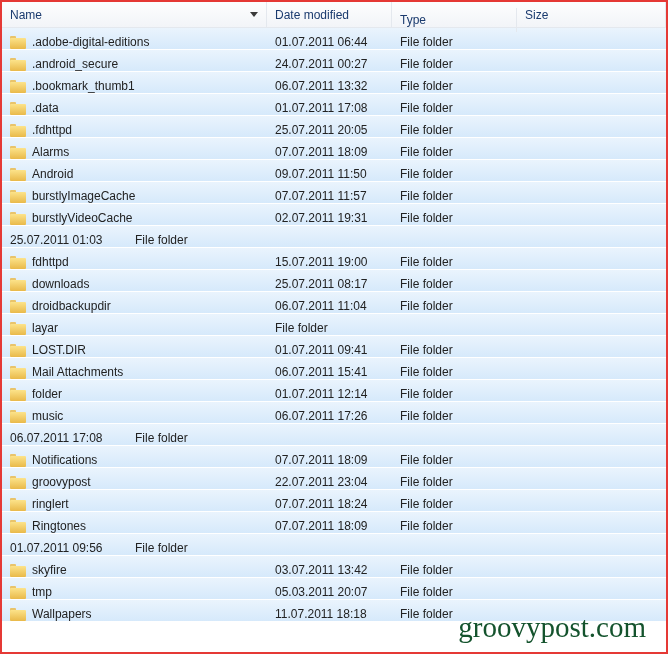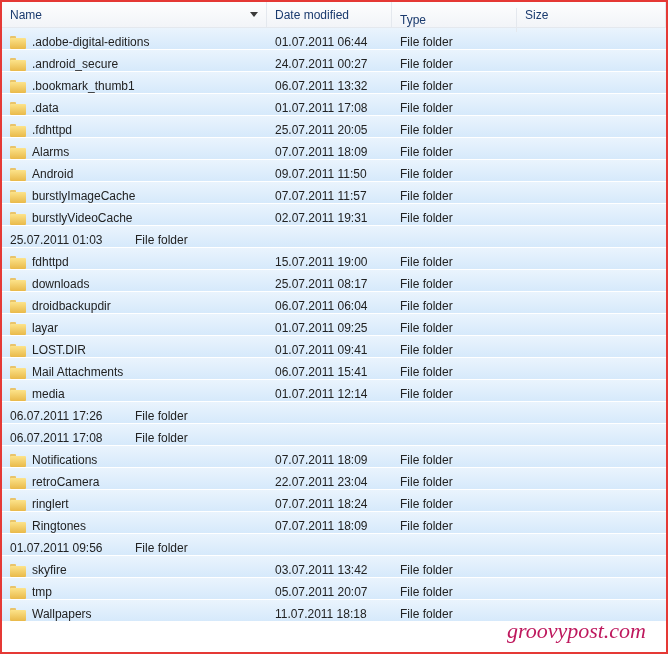--- a/index.html
+++ b/index.html
@@ -15,21 +15,21 @@
   .list { overflow: hidden; }
   .row { display: flex; height: 22px; align-items: flex-end; background: linear-gradient(#eaf4fd, #d6e9fb); border-bottom: 1px solid #fff; cursor: default; }
   .cell { padding: 0 8px; white-space: nowrap; overflow: hidden; text-overflow: ellipsis; color: #222; }
   .c-name { width: 265px; display: flex; align-items: center; }
   .c-date { width: 125px; }
   .c-type { width: 125px; }
   .c-size { flex: 1; }
   .folder-icon { width: 16px; height: 13px; margin-right: 6px; position: relative; flex-shrink: 0; }
   .folder-icon::before { content: ""; position: absolute; top: 0; left: 0; width: 6px; height: 3px; background: #e9c46a; border-radius: 1px 1px 0 0; }
   .folder-icon::after { content: ""; position: absolute; top: 2px; left: 0; width: 16px; height: 11px; background: linear-gradient(#fce38a, #e9b949); border-radius: 1px; }
-  .watermark { position: absolute; right: 20px; bottom: 8px; font-family: "Brush Script MT", "Segoe Script", cursive; font-size: 22px; color: #be185d; font-style: italic; }
+  .watermark { position: absolute; right: 20px; bottom: 8px; font-family: "Brush Script MT", "Segoe Script", cursive; font-size: 29px; color: #14532d; }
 </style>
 </head>
 <body>
 <div class="frame">
 
 <div class="header">
   <div class="hcol col-name">
     <span>Name</span>
     <span class="sort-dd"></span>
   </div>
@@ -147,30 +147,29 @@
         </div>
         <div class="cell c-date">25.07.2011 08:17</div>
         <div class="cell c-type">File folder</div>
         <div class="cell c-size"></div>
       </div>
       <div class="row">
         <div class="cell c-name">
           <span class="folder-icon"></span>
           <span>droidbackupdir</span>
         </div>
-        <div class="cell c-date">06.07.2011 06:04</div>
+        <div class="cell c-date">06.07.2011 11:04</div>
         <div class="cell c-type">File folder</div>
         <div class="cell c-size"></div>
       </div>
       <div class="row">
         <div class="cell c-name">
           <span class="folder-icon"></span>
           <span>layar</span>
         </div>
-        <div class="cell c-date">01.07.2011 09:25</div>
         <div class="cell c-type">File folder</div>
         <div class="cell c-size"></div>
       </div>
       <div class="row">
         <div class="cell c-name">
           <span class="folder-icon"></span>
           <span>LOST.DIR</span>
         </div>
         <div class="cell c-date">01.07.2011 09:41</div>
         <div class="cell c-type">File folder</div>
@@ -181,27 +180,31 @@
           <span class="folder-icon"></span>
           <span>Mail Attachments</span>
         </div>
         <div class="cell c-date">06.07.2011 15:41</div>
         <div class="cell c-type">File folder</div>
         <div class="cell c-size"></div>
       </div>
       <div class="row">
         <div class="cell c-name">
           <span class="folder-icon"></span>
-          <span>media</span>
+          <span>folder</span>
         </div>
         <div class="cell c-date">01.07.2011 12:14</div>
         <div class="cell c-type">File folder</div>
         <div class="cell c-size"></div>
       </div>
       <div class="row">
+        <div class="cell c-name">
+          <span class="folder-icon"></span>
+          <span>music</span>
+        </div>
         <div class="cell c-date">06.07.2011 17:26</div>
         <div class="cell c-type">File folder</div>
         <div class="cell c-size"></div>
       </div>
       <div class="row">
         <div class="cell c-date">06.07.2011 17:08</div>
         <div class="cell c-type">File folder</div>
         <div class="cell c-size"></div>
       </div>
       <div class="row">
@@ -209,21 +212,21 @@
           <span class="folder-icon"></span>
           <span>Notifications</span>
         </div>
         <div class="cell c-date">07.07.2011 18:09</div>
         <div class="cell c-type">File folder</div>
         <div class="cell c-size"></div>
       </div>
       <div class="row">
         <div class="cell c-name">
           <span class="folder-icon"></span>
-          <span>retroCamera</span>
+          <span>groovypost</span>
         </div>
         <div class="cell c-date">22.07.2011 23:04</div>
         <div class="cell c-type">File folder</div>
         <div class="cell c-size"></div>
       </div>
       <div class="row">
         <div class="cell c-name">
           <span class="folder-icon"></span>
           <span>ringlert</span>
         </div>
@@ -252,21 +255,21 @@
         </div>
         <div class="cell c-date">03.07.2011 13:42</div>
         <div class="cell c-type">File folder</div>
         <div class="cell c-size"></div>
       </div>
       <div class="row">
         <div class="cell c-name">
           <span class="folder-icon"></span>
           <span>tmp</span>
         </div>
-        <div class="cell c-date">05.07.2011 20:07</div>
+        <div class="cell c-date">05.03.2011 20:07</div>
         <div class="cell c-type">File folder</div>
         <div class="cell c-size"></div>
       </div>
       <div class="row">
         <div class="cell c-name">
           <span class="folder-icon"></span>
           <span>Wallpapers</span>
         </div>
         <div class="cell c-date">11.07.2011 18:18</div>
         <div class="cell c-type">File folder</div>

